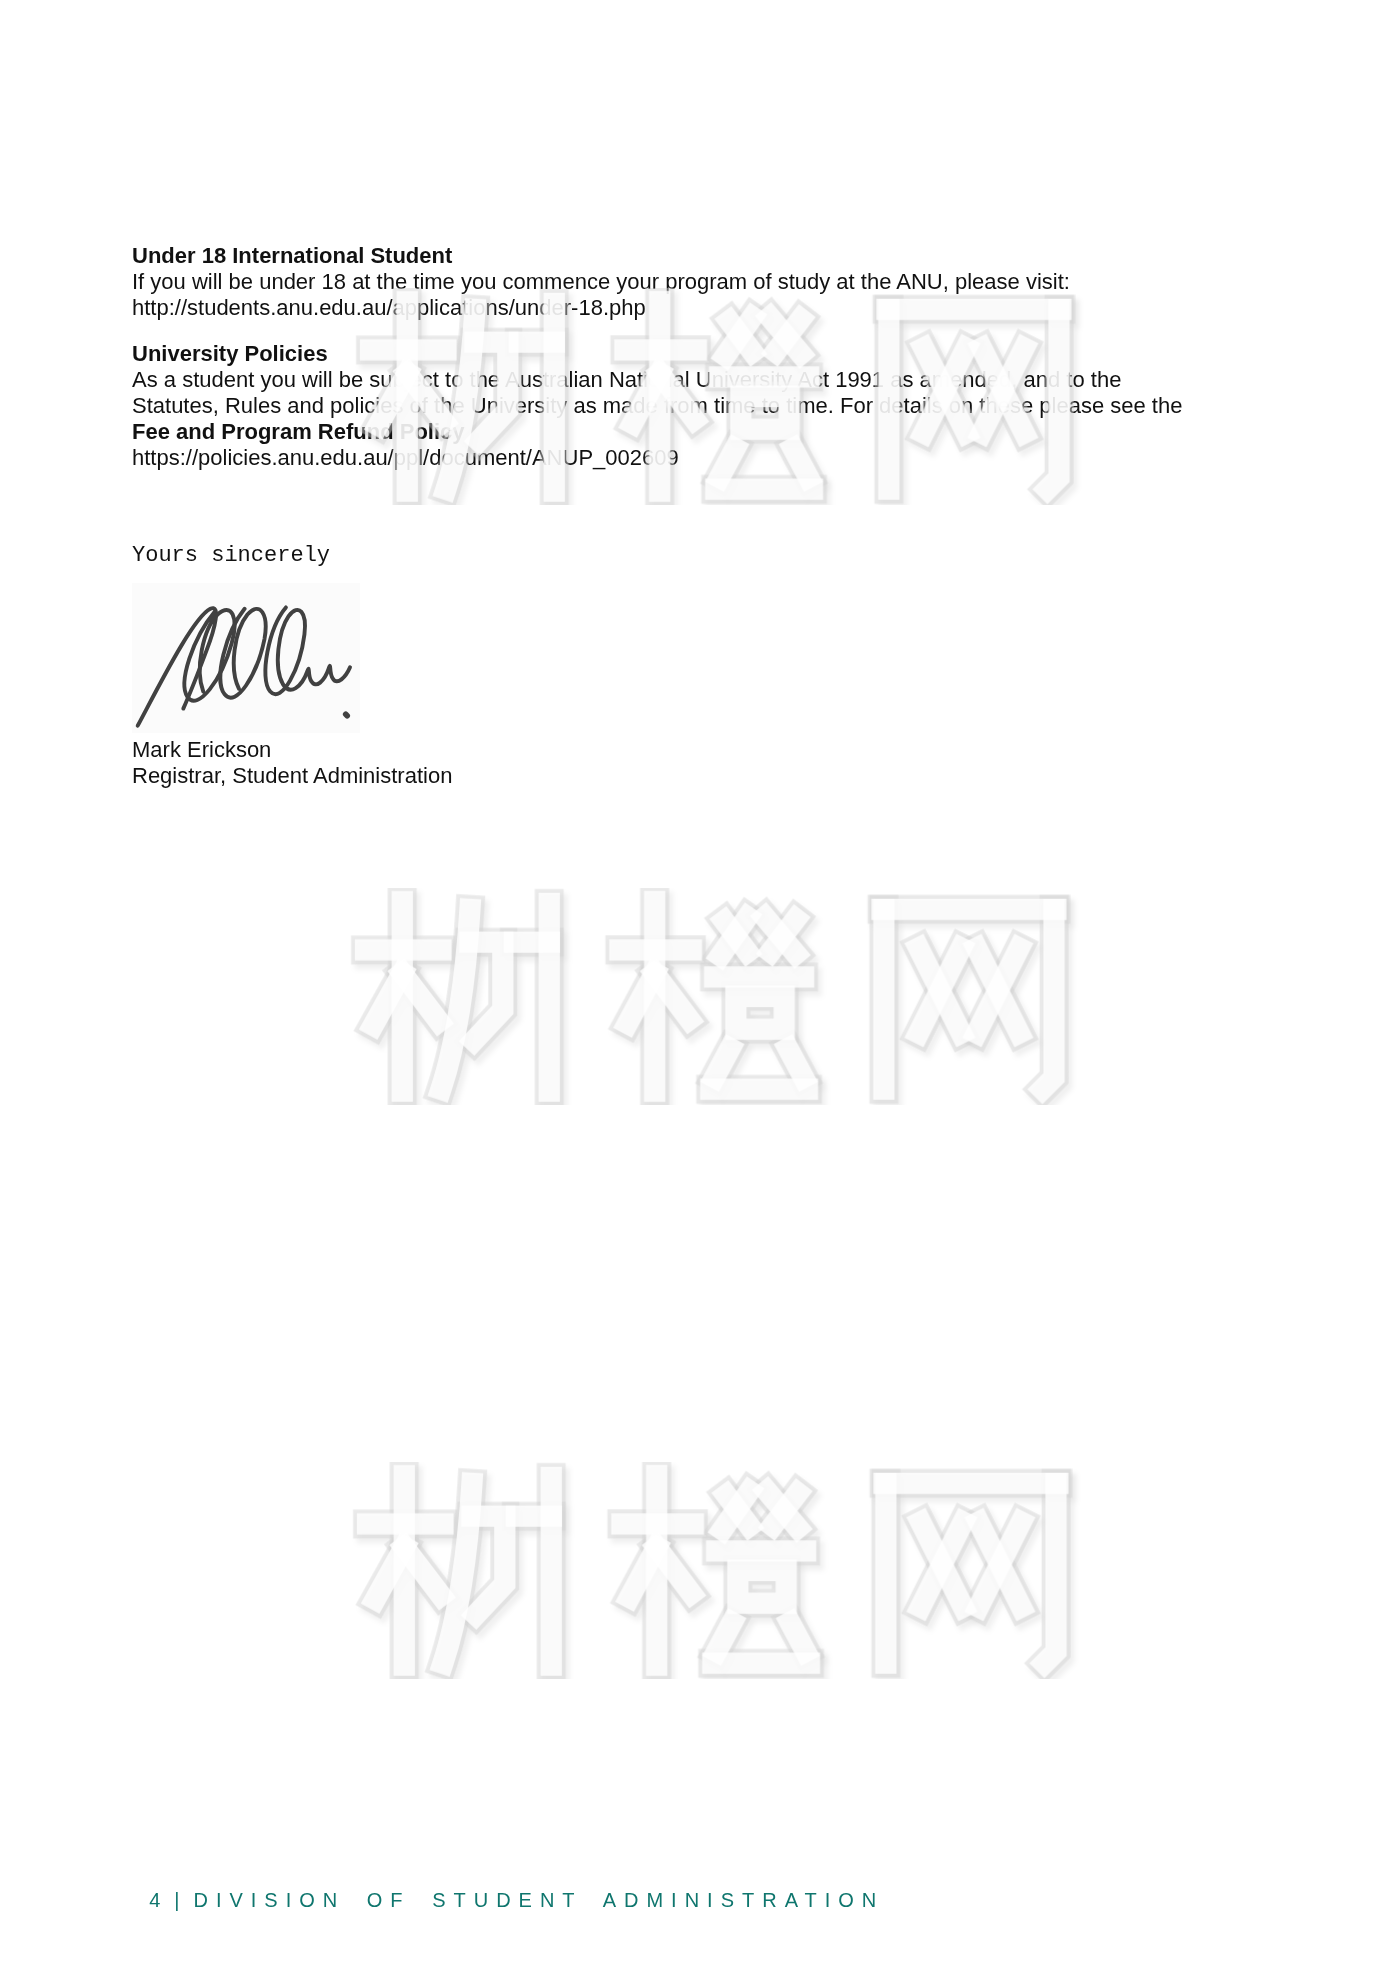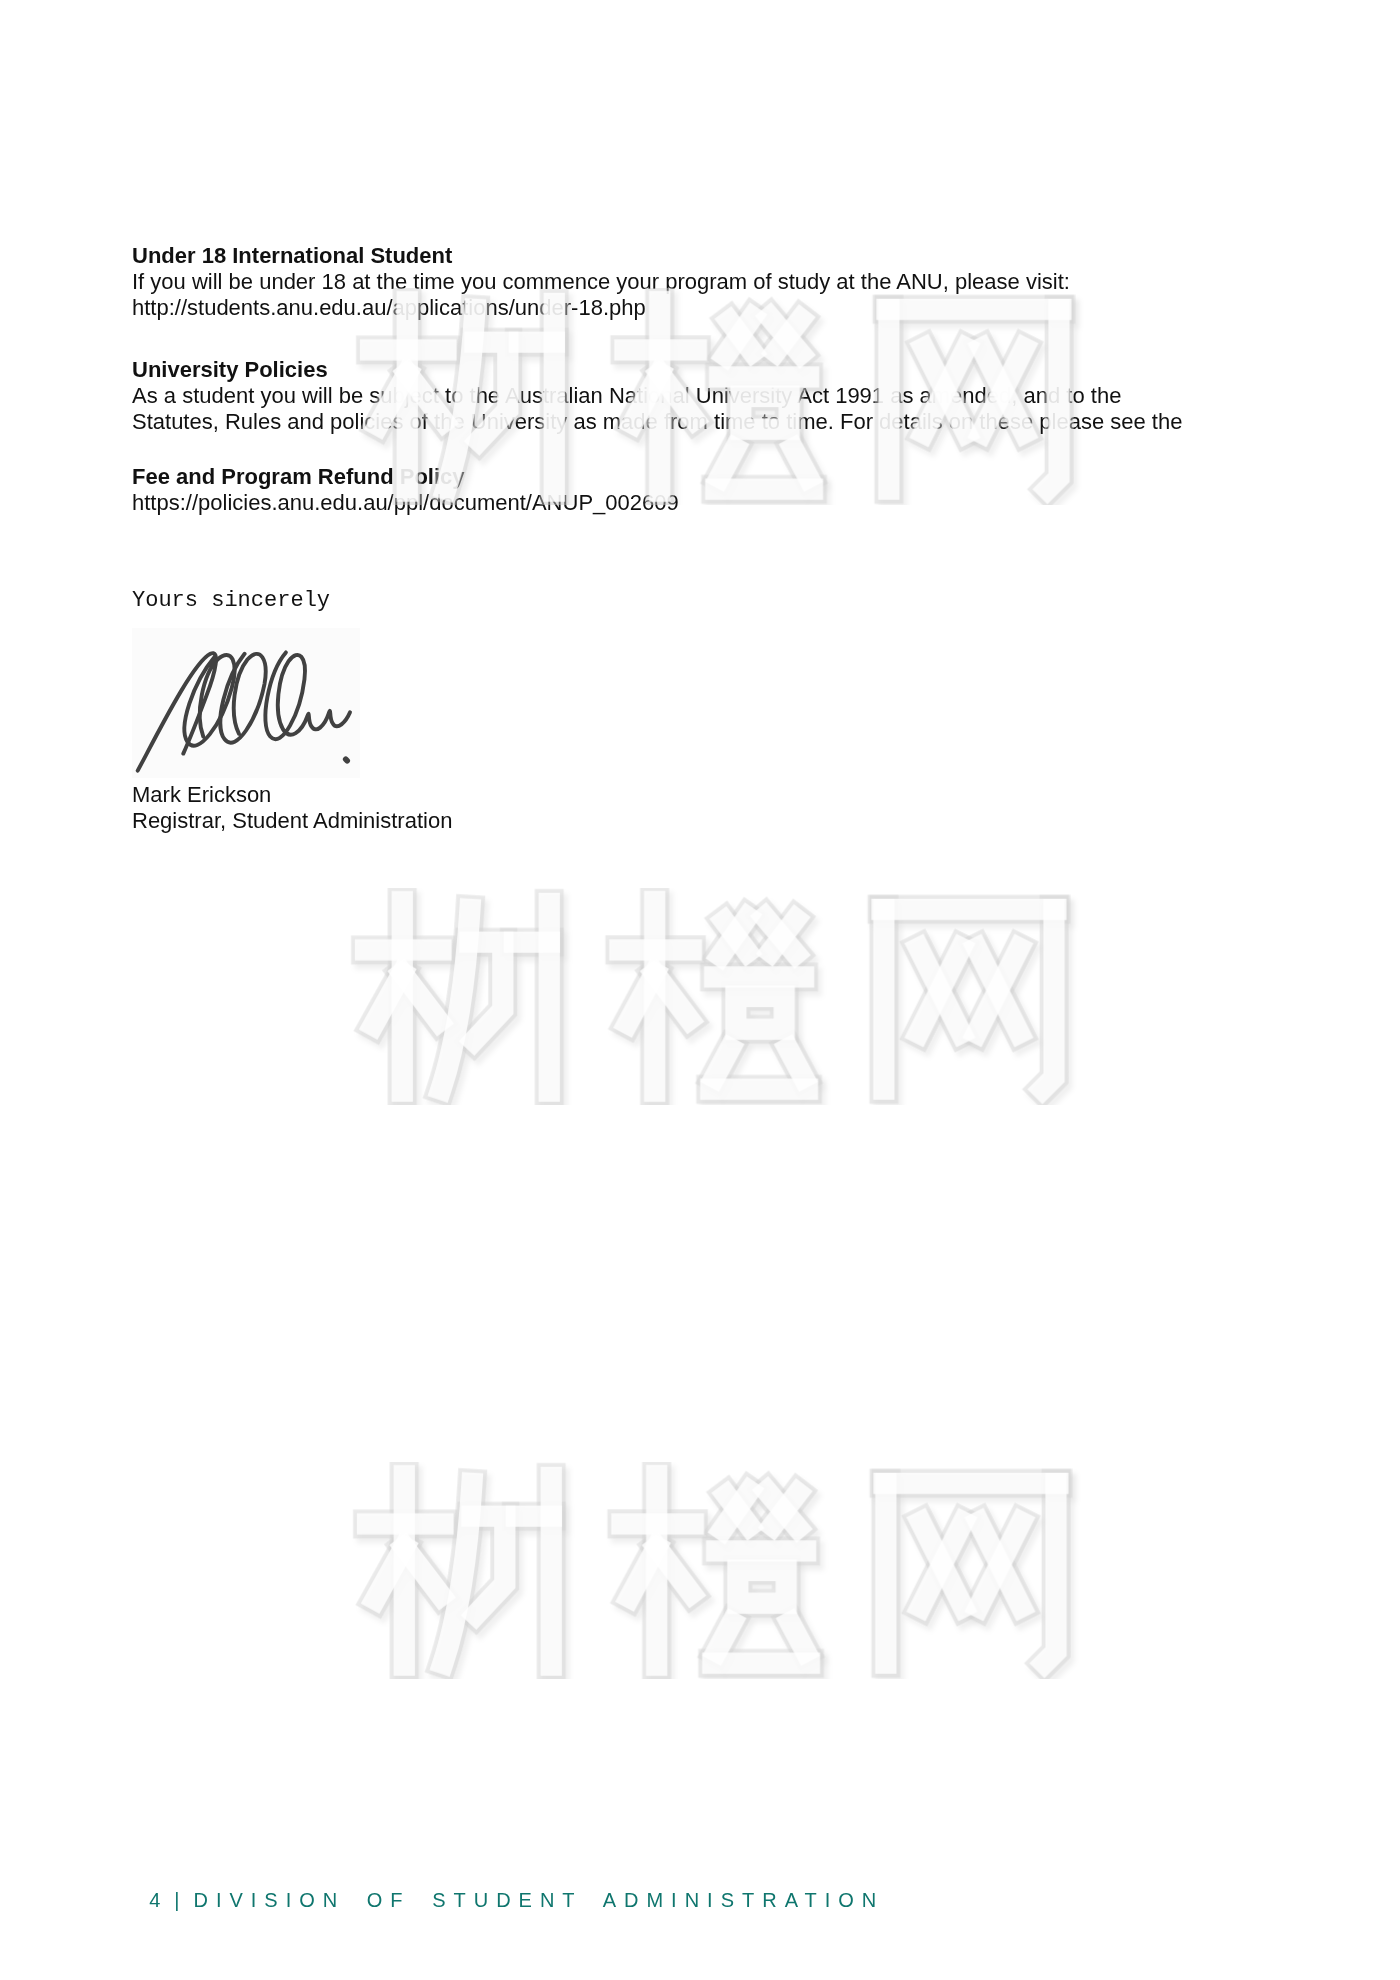--- a/index.html
+++ b/index.html
@@ -12,22 +12,22 @@
     overflow:hidden;
   }
   
   .content{
     position:absolute;left:132px;top:243px;
     font-size:22px;line-height:26px;
     z-index:1;
   }
   .sec-h{font-weight:bold;white-space:pre;}
   .line{white-space:pre;}
-  .sec2{margin-top:36px;}
-  .sec3{margin-top:29px;}
+  .sec2{margin-top:20px;}
+  .sec3{}
   .closing{margin-top:72px;font-family:Liberation Mono, monospace;}
   .sig-wrap{margin-top:14px;width:228px;height:150px;background:#fbfbfb;}
   .sig-wrap svg{display:block;}
   .sig-path{fill:none;stroke:#414141;stroke-width:5.5;stroke-linecap:round;stroke-linejoin:round;}
   .signatory{margin-top:4px;}
   
   .wm{
     position:absolute;width:735px;z-index:2;pointer-events:none;
   }
   .wm-back{

